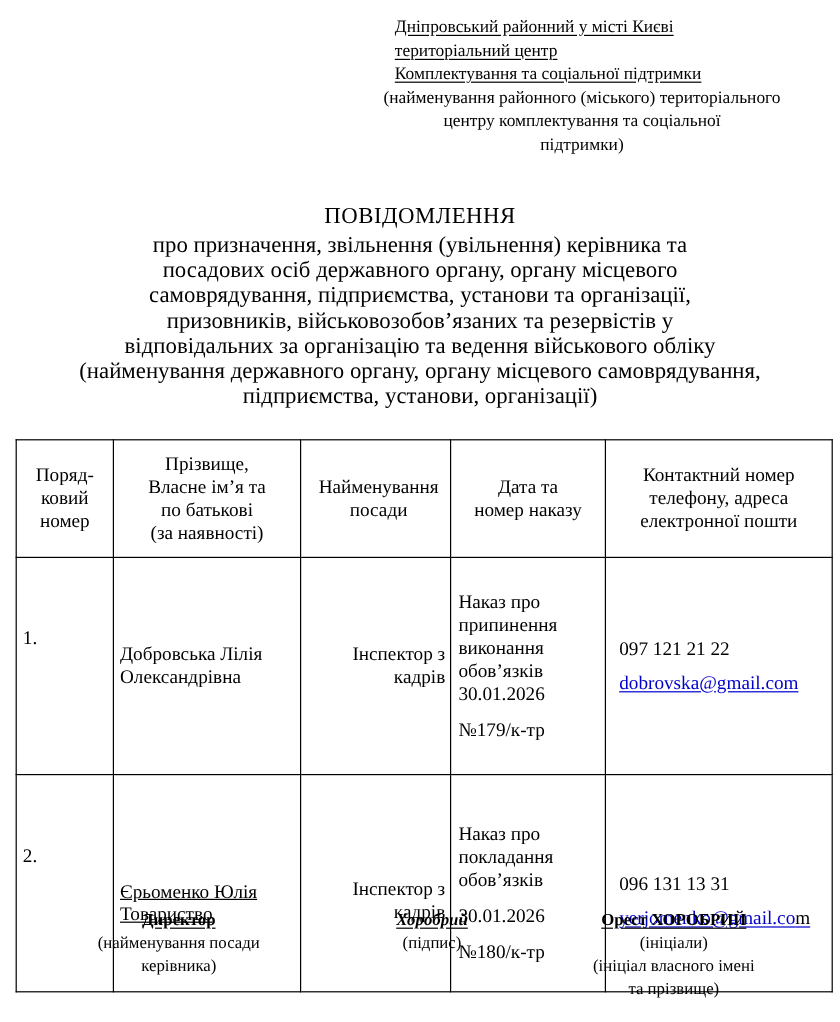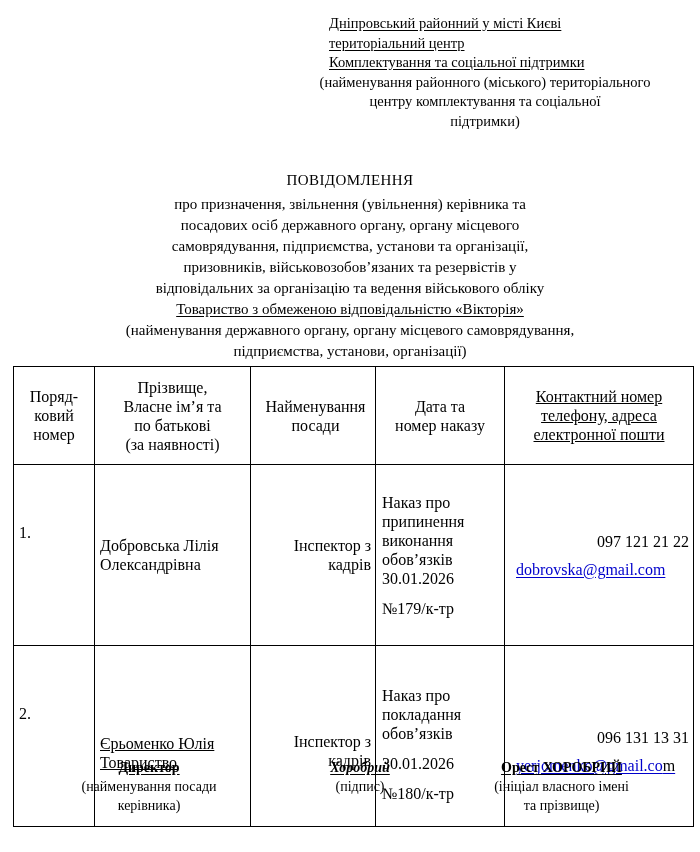--- a/index.html
+++ b/index.html
@@ -46,21 +46,21 @@
     text-align: center;
   }
 
   
   .doc-title {
     position: absolute;
     left: 50px;
     top: 170px;
     width: 600px;
     text-align: center;
-    font-size: 15px;
+    font-size: 19px;
     line-height: 21px;
   }
   .doc-title .heading {
     letter-spacing: 0.4px;
     margin-bottom: 3px;
   }
   .doc-title .org-name {
     text-decoration: underline;
     text-underline-offset: 2px;
   }
@@ -81,21 +81,21 @@
   }
   table.reg td {
     border: 1.4px solid #000000;
     padding: 0;
     vertical-align: middle;
   }
   .c-num   { width: 80px; }
   .c-name  { width: 155px; }
   .c-post  { width: 124px; }
   .c-order { width: 128px; }
-  .c-contact { width: 188px; text-decoration: underline; }
+  .c-contact { width: 188px; }
 
   thead td {
     height: 97px;
     text-align: center;
     vertical-align: middle;
   }
   thead td .pad { padding: 0 6px; }
   thead td.hleft {
     text-align: center;
   }
@@ -126,21 +126,21 @@
     text-align: left;
   }
   .cell-order.r2 { padding-top: 22px !important; }
   .cell-order .gap { margin-top: 11px; }
   .cell-contact {
     padding: 0 4px 0 11px !important;
     vertical-align: middle;
     text-align: left;
   }
   .cell-contact.lower { padding-top: 30px !important; }
-  .cell-contact .phone { margin-bottom: 9px; text-align: right; }
+  .cell-contact .phone { margin-bottom: 9px; }
   a.mail {
     color: #0000cc;
     text-decoration: underline;
     text-underline-offset: 2px;
   }
   a.mail .tail {
     color: #000000;
     text-decoration: none;
   }
 
@@ -182,21 +182,20 @@
     <div class="caption">підтримки)</div>
   </div>
 
   <div class="doc-title">
     <div class="heading">ПОВІДОМЛЕННЯ</div>
     <div>про призначення, звільнення (увільнення) керівника та</div>
     <div>посадових осіб державного органу, органу місцевого</div>
     <div>самоврядування, підприємства, установи та організації,</div>
     <div>призовників, військовозобов’язаних та резервістів у</div>
     <div>відповідальних за організацію та ведення військового обліку</div>
-    <div><span class="org-name">Товариство з обмеженою відповідальністю «Вікторія»</span></div>
     <div class="subcaption">(найменування державного органу, органу місцевого самоврядування,</div>
     <div class="subcaption">підприємства, установи, організації)</div>
   </div>
 
   <table class="reg">
     <thead>
       <tr>
         <td class="c-num">
           <div class="pad">
             <div>Поряд-</div>
@@ -289,18 +288,19 @@
       <div class="value">Директор</div>
       <div class="caption">(найменування посади</div>
       <div class="caption">керівника)</div>
     </div>
     <div class="sign-col sig">
       <div class="value">Хоробрий</div>
       <div class="caption">(підпис)</div>
     </div>
     <div class="sign-col name">
       <div class="value">Орест ХОРОБРИЙ</div>
+      <div class="caption">(ініціали)</div>
       <div class="caption">(ініціал власного імені</div>
       <div class="caption">та прізвище)</div>
     </div>
   </div>
 
 </div>
 
 </body></html>

